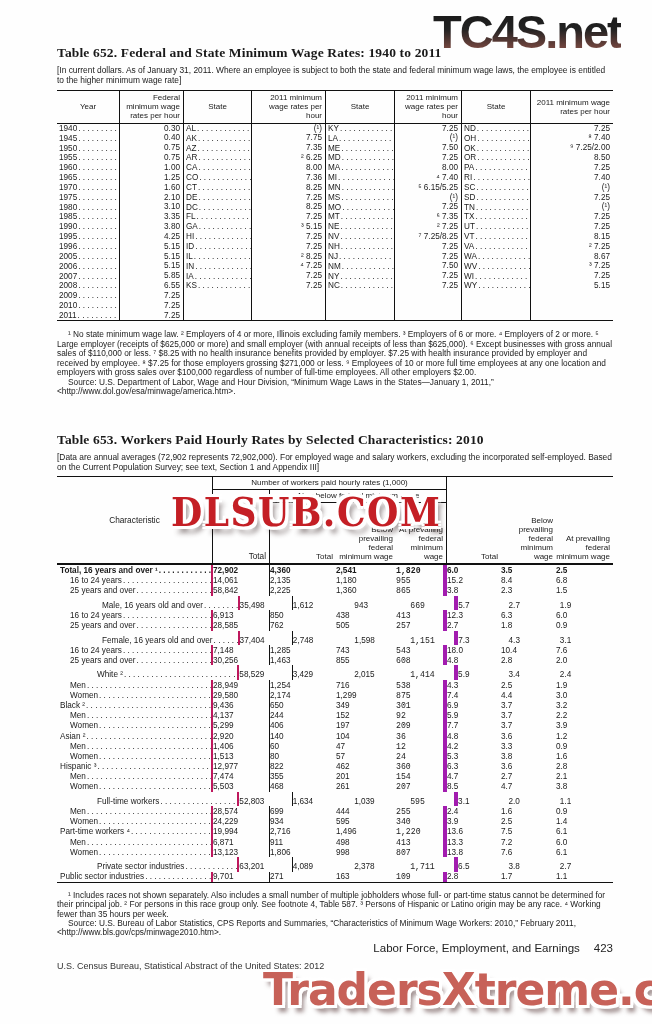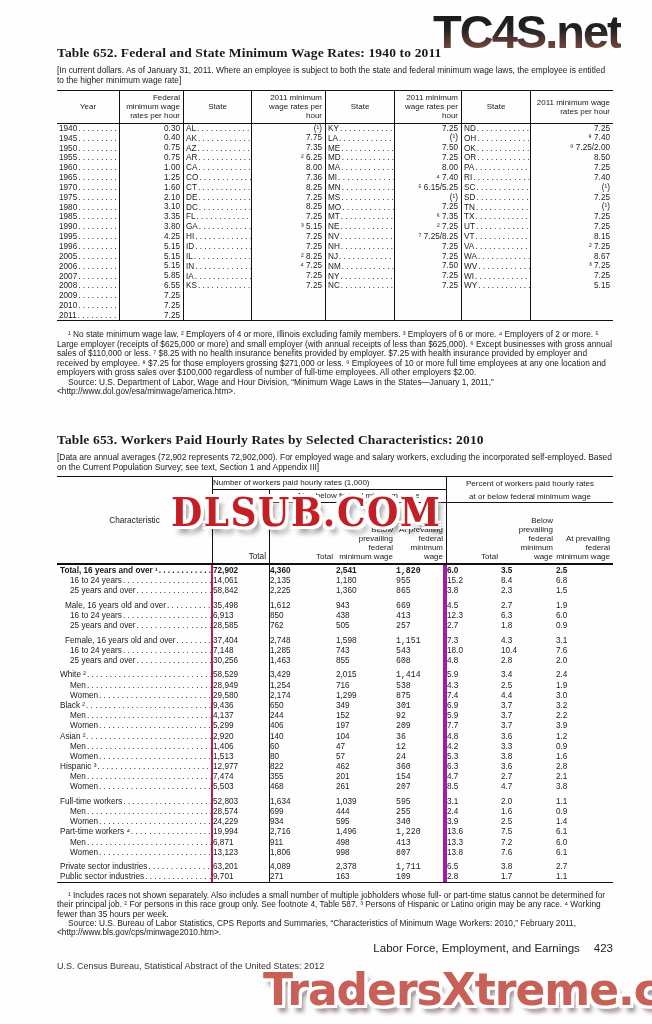--- a/index.html
+++ b/index.html
@@ -45,35 +45,35 @@
   .fnote { font-size: 8.3px; line-height: 9.4px; text-indent: 11px; }
   .fn-652 { margin-top: 9px; }
   .src { font-size: 8.3px; line-height: 9.4px; text-indent: 11px; }
 
   
   .t653 { margin-top: 4px; border-top: 1.8px solid #111; border-bottom: 1.5px solid #111; }
   .t653-header { display: flex; height: 88px; border-bottom: 2px solid #111; }
   .th-char { width: 156px; border-right: 1px solid #111; display: flex; align-items: center; justify-content: center; font-size: 8.3px; }
   .th-groups { display: flex; flex: 1; }
   .th-groupA { width: 234px; border-right: 1px solid #111; display: flex; flex-direction: column; }
-  .th-groupA-title { height: 13px; line-height: 12px; border-bottom: 1px solid #111; font-size: 8px; }
+  .th-groupA-title { height: 13px; line-height: 12px; text-align: center; border-bottom: 1px solid #111; font-size: 8px; }
   .th-groupA-lower { flex: 1; display: flex; }
   .th-total { display: flex; align-items: flex-end; justify-content: flex-end; padding: 0 3px 2px 0; font-size: 8.2px; }
   .th-total.w2 { width: 57px; border-right: 1px solid #111; }
   .th-sub { flex: 1; display: flex; flex-direction: column; }
   .th-sub-title { height: 13px; line-height: 12px; text-align: center; border-bottom: 1px solid #111; font-size: 8px; }
   .th-sub-cols { flex: 1; display: flex; }
   .thc { display: flex; flex-direction: column; justify-content: flex-end; text-align: right; padding: 0 3px 2px 0; font-size: 8px; line-height: 9px; }
   .thc.w3{width:66px} .thc.w4{width:60px} .thc.w5{width:50px}
   .th-groupB { width: 166px; display: flex; flex-direction: column; }
   .th-groupB-title { height: 26px; border-bottom: 1px solid #111; text-align: center; font-size: 8px; line-height: 12.5px; padding-top: 1px; }
   .thc.w6{width:54px} .thc.w7{width:55px} .thc.w8{width:57px}
 
   .t653-row { display: flex; height: 10.2px; font-size: 8.2px; }
-  .t653-row.gapr { height: 14.4px; }
+  .t653-row.gapr { height: 14.4px; margin-left: 37px; }
   .t653-row > div { display: flex; align-items: flex-end; line-height: 9.4px; }
   .t653-row .lab { width: 156px; border-right: 2px solid #be185d; overflow: hidden; }
   .t653-row .ind1 { padding-left: 8px; }
   .t653-row .ind2 { padding-left: 13px; }
   .t653-row .ind0 { padding-left: 3px; }
   .t653 .vc1{width:57px; border-right:1px solid #111;}
   .t653 .vc2{width:66px} .t653 .vc3{width:60px}
   .t653 .vc4{width:51px; border-right:4px solid #a21caf;font-family:Liberation Mono, monospace;}
   .t653 .vc5{width:54px} .t653 .vc6{width:55px} .t653 .vc7{width:57px}
   .t653-row.boldr { font-weight: bold; }
@@ -589,24 +589,20 @@
                 <div class="th-sub-title">At or below federal minimum wage</div>
                 <div class="th-sub-cols">
                   <div class="thc w3">Total</div>
                   <div class="thc w4">Below prevailing federal minimum wage</div>
                   <div class="thc w5">At prevailing federal minimum wage</div>
                 </div>
               </div>
             </div>
           </div>
           <div class="th-groupB">
-            <div class="th-groupB-title">
-              <div>Percent of workers paid hourly rates</div>
-              <div>at or below federal minimum wage</div>
-            </div>
             <div class="th-sub-cols">
               <div class="thc w6">Total</div>
               <div class="thc w7">Below prevailing federal minimum wage</div>
               <div class="thc w8">At prevailing federal minimum wage</div>
             </div>
           </div>
         </div>
       </div>
       <div id="t653-body">
           <div class="t653-row boldr">
@@ -650,21 +646,21 @@
           </div>
           <div class="t653-row gapr">
             <div class="lab ind1 cl">
               <span>Male, 16 years old and over</span>
               <span class="dots"></span>
             </div>
             <div class="vc1 cv">35,498</div>
             <div class="vc2 cv">1,612</div>
             <div class="vc3 cv">943</div>
             <div class="vc4 cv">669</div>
-            <div class="vc5 cv">4.5</div>
+            <div class="vc5 cv">5.7</div>
             <div class="vc6 cv">2.7</div>
             <div class="vc7 cv">1.9</div>
           </div>
           <div class="t653-row">
             <div class="lab ind2 cl">
               <span>16 to 24 years</span>
               <span class="dots"></span>
             </div>
             <div class="vc1 cv">6,913</div>
             <div class="vc2 cv">850</div>

